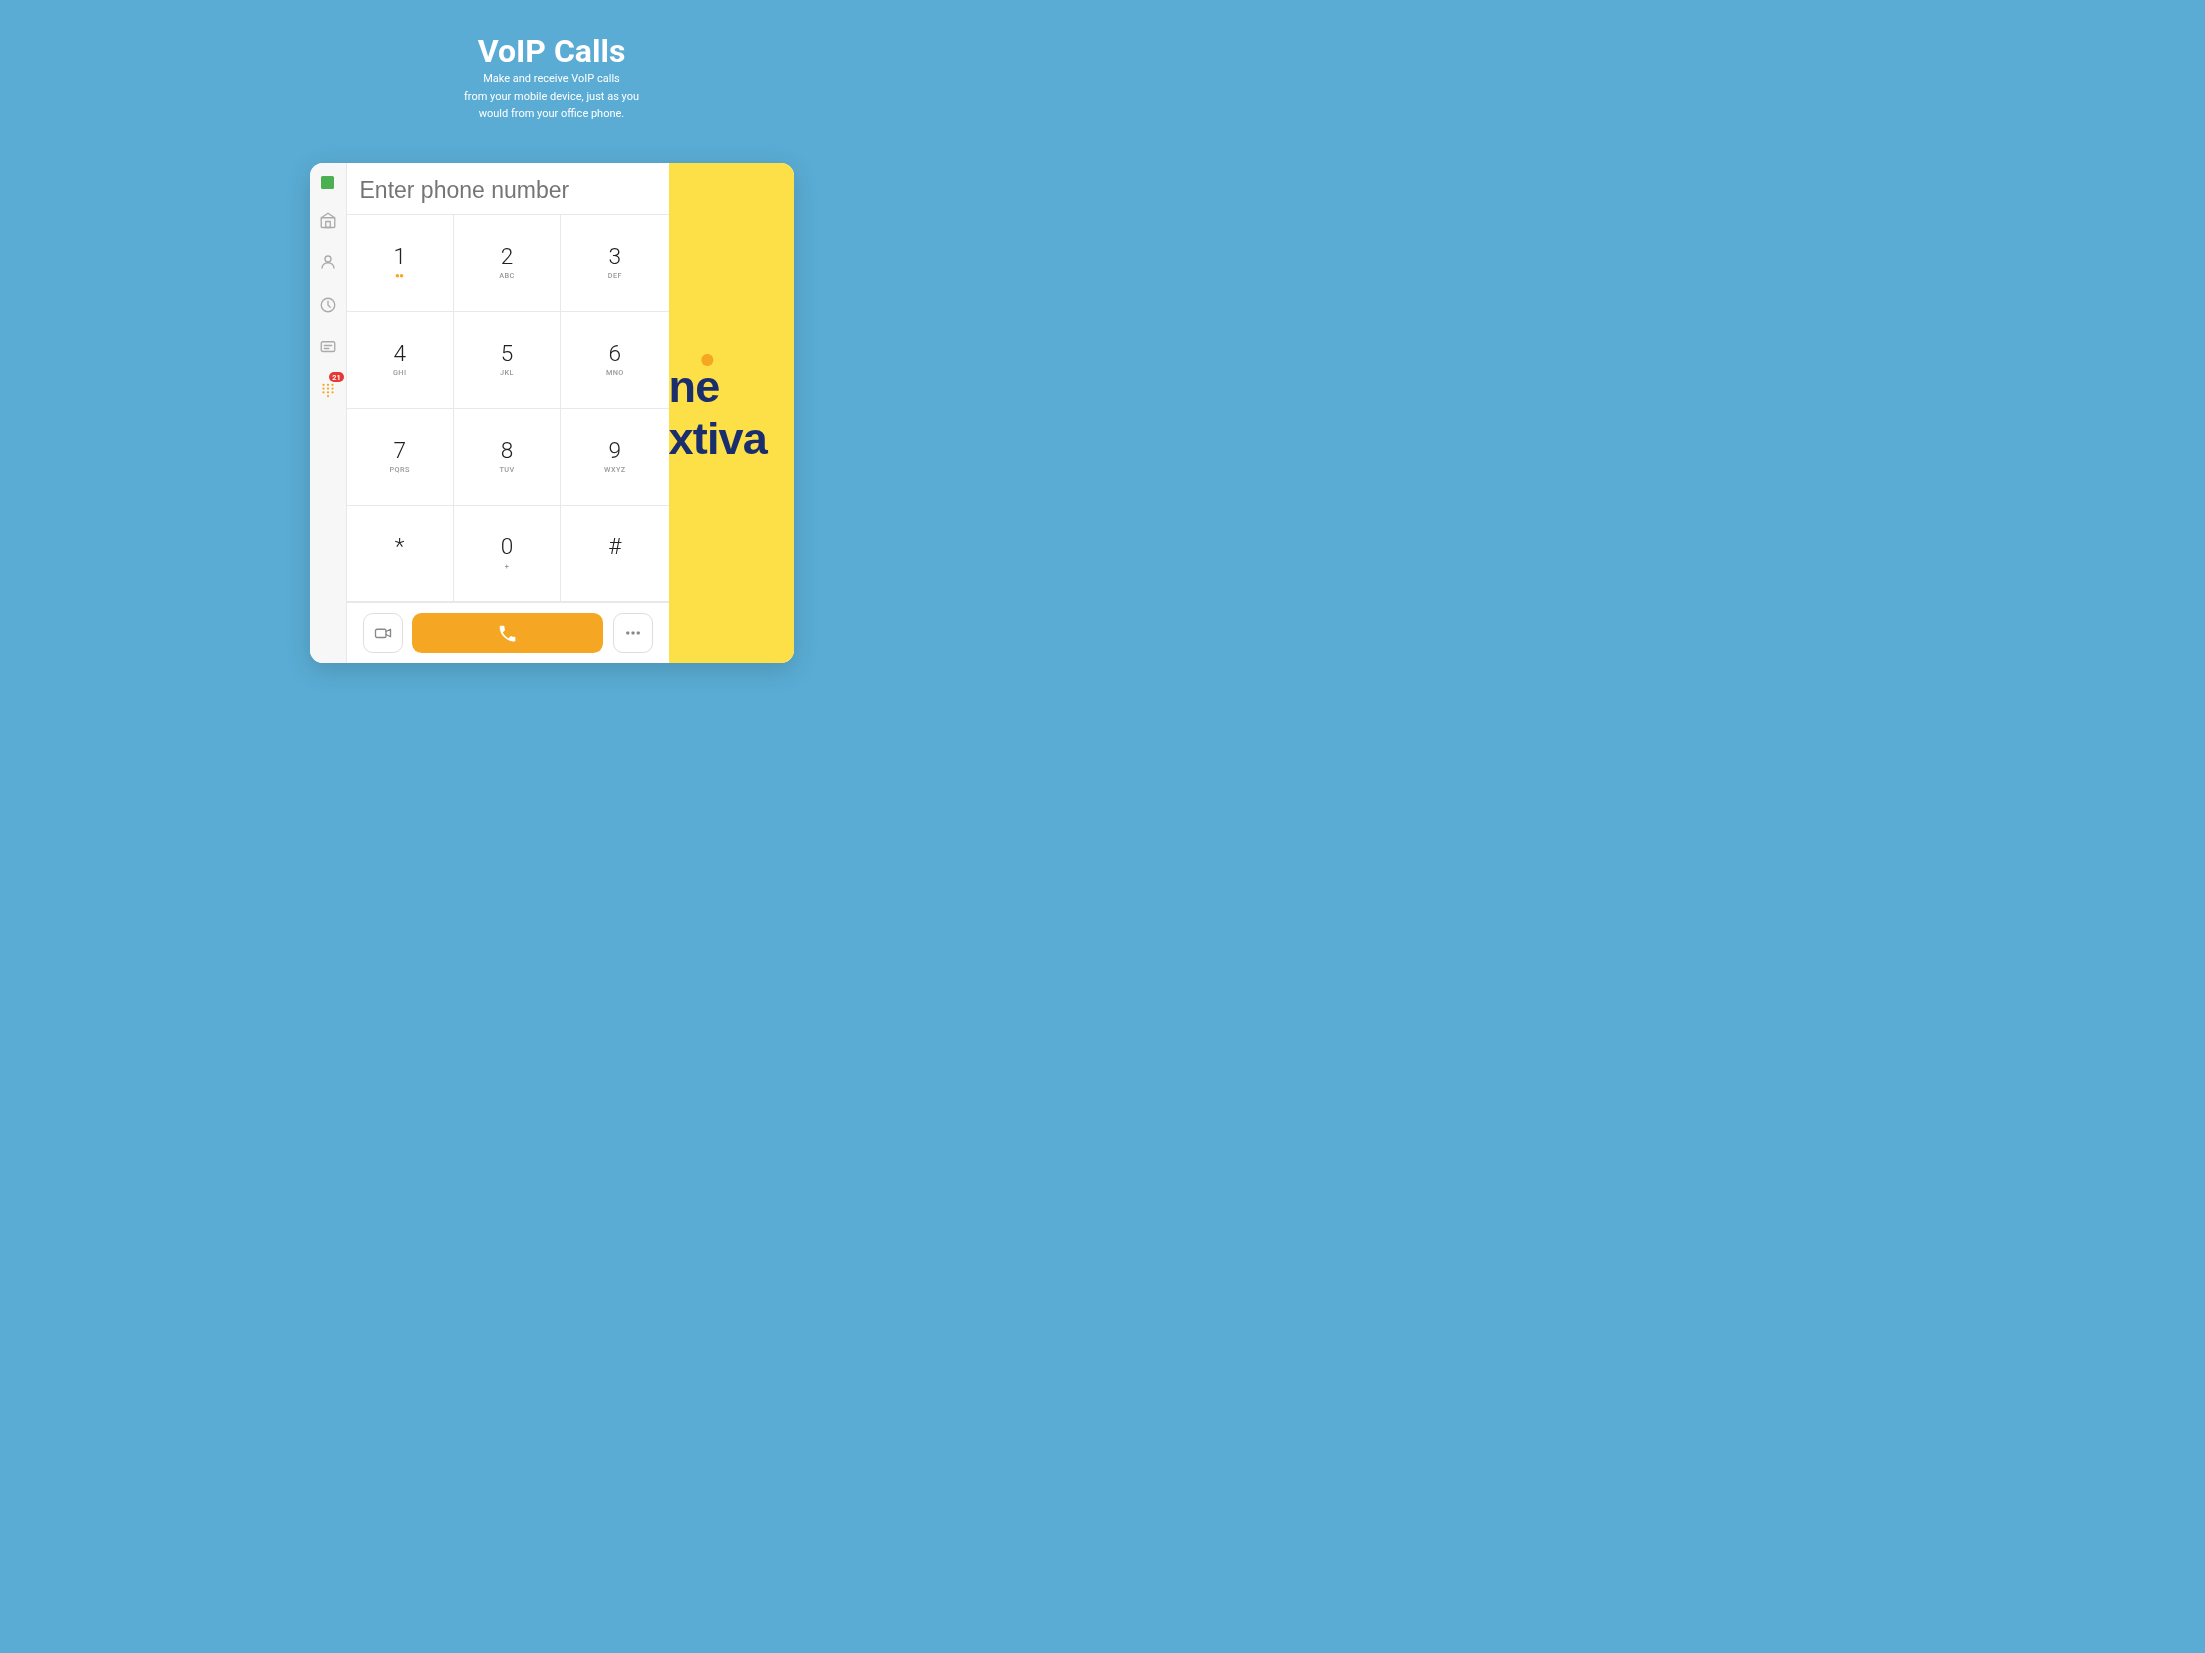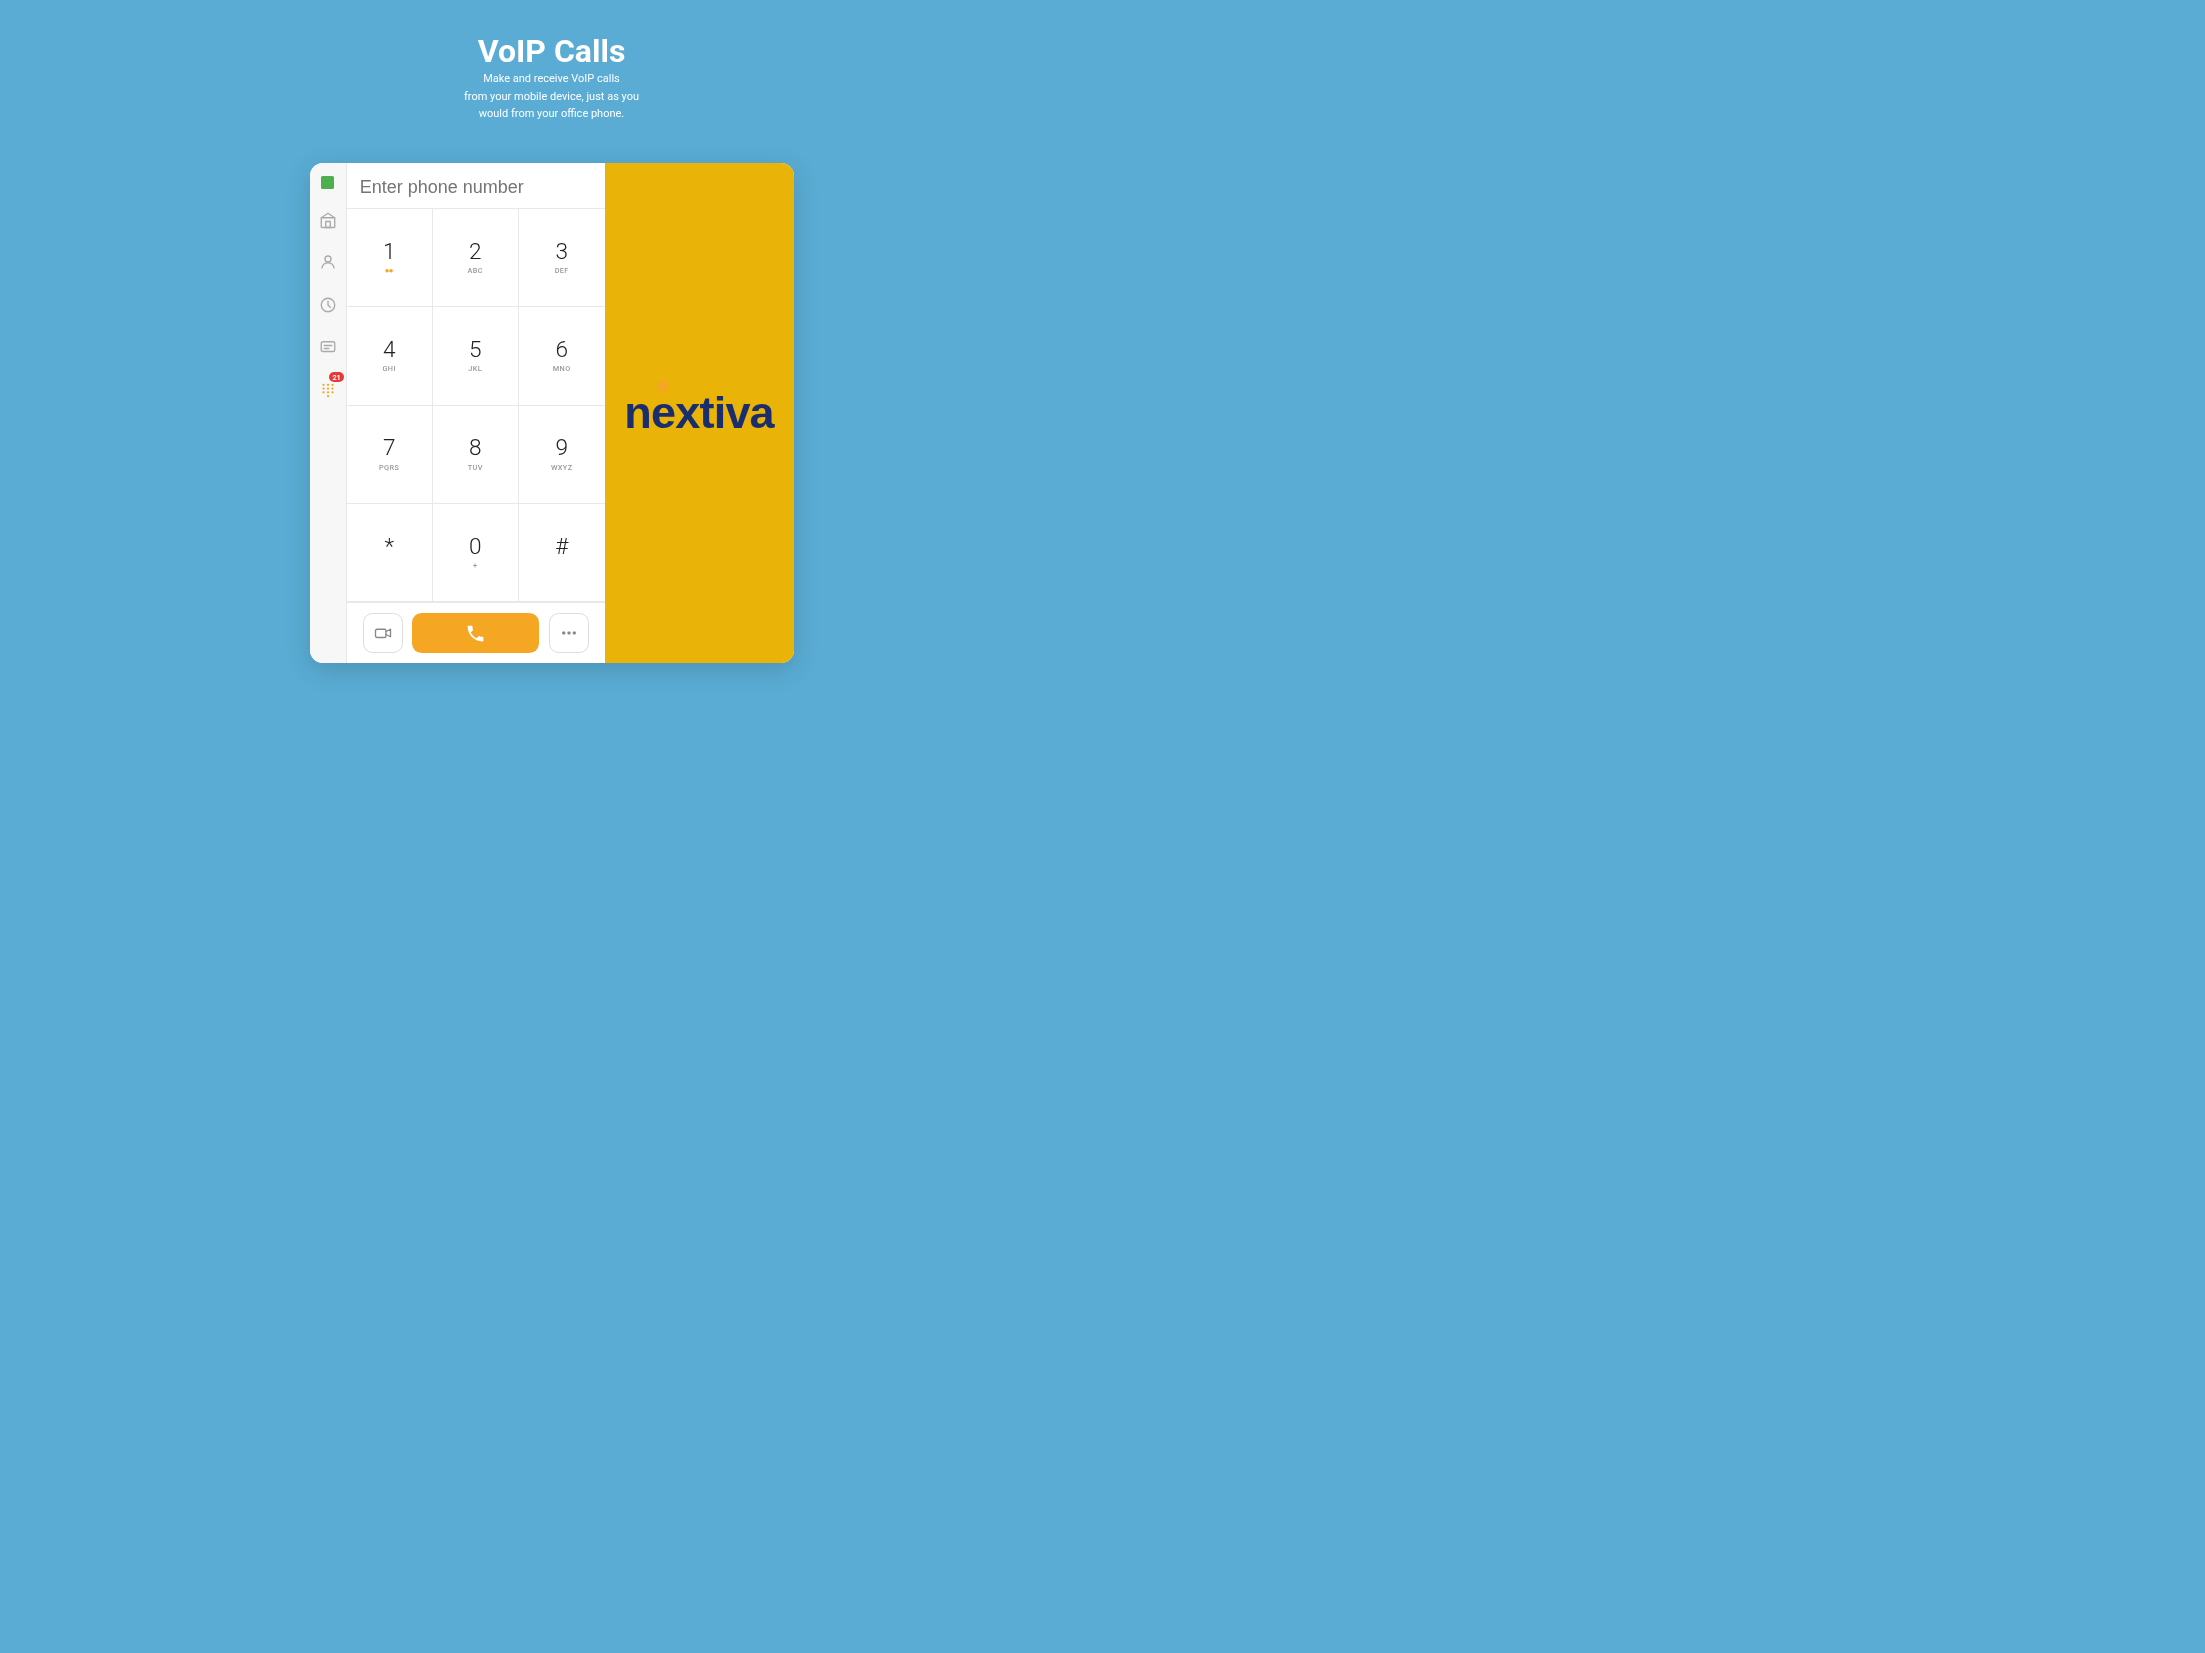--- a/index.html
+++ b/index.html
@@ -108,21 +108,21 @@
       display: flex;
       align-items: center;
       padding: 14.5px 13px 9.7px;
       border-bottom: 0.8px solid #e8e8e8;
     }
 
     .phone-input {
       flex: 1;
       border: none;
       outline: none;
-      font-size: 18px;
+      font-size: 23px;
       color: #3b82f6;
       font-weight: 300;
       background: transparent;
     }
 
     .dialpad {
       flex: 1;
       display: grid;
       grid-template-rows: repeat(4, 1fr);
       border-bottom: 0.8px solid #e8e8e8;
@@ -204,21 +204,21 @@
       justify-content: center;
       color: white;
     }
 
     
     .right-panel {
       width: 266px;
       display: flex;
       align-items: center;
       justify-content: center;
-      background: #eab308;
+      background: #fde047;
     }
 
     .nextiva-logo {
       display: flex;
       flex-direction: column;
       align-items: center;
     }
 
   </style>
 </head>

